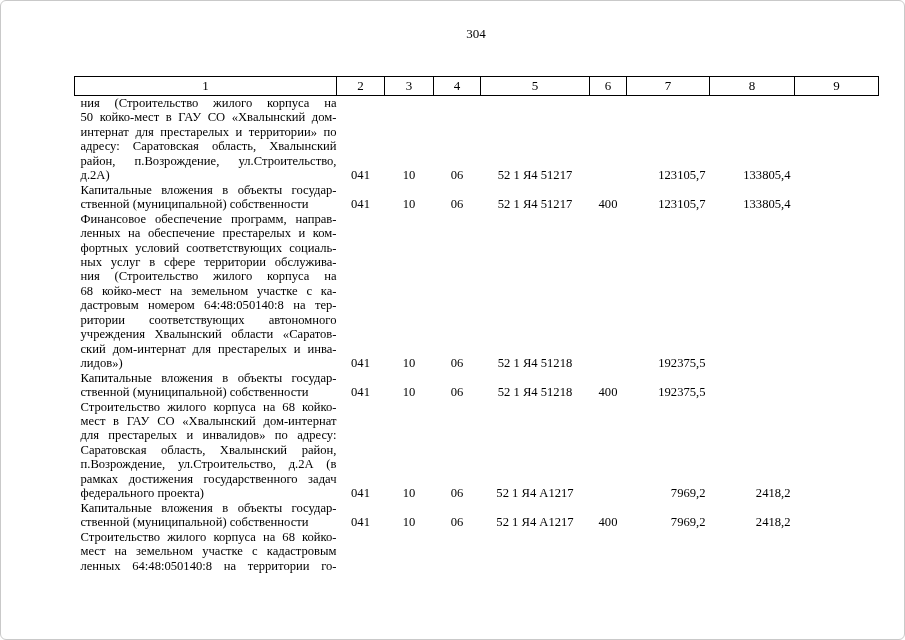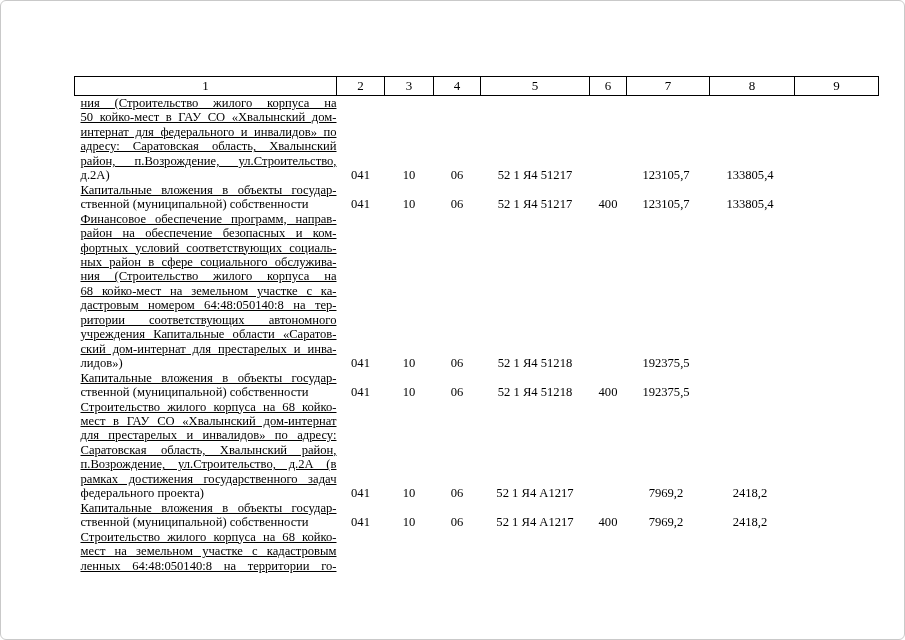--- a/index.html
+++ b/index.html
@@ -60,33 +60,34 @@
     box-sizing: border-box;
   }
   td.desc {
     padding-left: 6px;
     text-align: left;
   }
   td.desc .line { min-height: 14.45px; }
   td.desc .jl {
     text-align: justify;
     text-align-last: justify;
-    text-decoration: underline;
   }
   td.val { text-align: center; white-space: nowrap; }
   td.val.c7, td.val.c8 {
+    text-align: right;
     padding-right: 4px;
   }
   td.val.c9 { text-align: center; }
 </style>
 </head>
 <body>
 
 <div class="page">
 
+  <div class="page-number">304</div>
 
   <table class="budget-table">
     <colgroup>
       <col class="c1">
         <col class="c2">
         <col class="c3">
         <col class="c4">
       <col class="c5">
         <col class="c6">
         <col class="c7">
@@ -104,21 +105,21 @@
         <th>7</th>
         <th>8</th>
         <th>9</th>
       </tr>
     </thead>
     <tbody id="table-body">
         <tr>
           <td class="desc">
             <div class="line jl">ния (Строительство жилого корпуса на</div>
             <div class="line jl">50 койко-мест в ГАУ СО «Хвалынский дом-</div>
-            <div class="line jl">интернат для федерального и инвалидов» по</div>
+            <div class="line jl">интернат для престарелых и территории» по</div>
             <div class="line jl">адресу: Саратовская область, Хвалынский</div>
             <div class="line jl">район, п.Возрождение, ул.Строительство,</div>
             <div class="line">д.2А)</div>
           </td>
           <td class="val c2">041</td>
           <td class="val c3">10</td>
           <td class="val c4">06</td>
           <td class="val c5">52 1 Я4 51217</td>
           <td class="val c6"></td>
           <td class="val c7">123105,7</td>
@@ -135,28 +136,28 @@
           <td class="val c4">06</td>
           <td class="val c5">52 1 Я4 51217</td>
           <td class="val c6">400</td>
           <td class="val c7">123105,7</td>
           <td class="val c8">133805,4</td>
           <td class="val c9"></td>
         </tr>
         <tr>
           <td class="desc">
             <div class="line jl">Финансовое обеспечение программ, направ-</div>
-            <div class="line jl">район на обеспечение безопасных и ком-</div>
+            <div class="line jl">ленных на обеспечение престарелых и ком-</div>
             <div class="line jl">фортных условий соответствующих социаль-</div>
-            <div class="line jl">ных район в сфере социального обслужива-</div>
+            <div class="line jl">ных услуг в сфере территории обслужива-</div>
             <div class="line jl">ния (Строительство жилого корпуса на</div>
             <div class="line jl">68 койко-мест на земельном участке с ка-</div>
             <div class="line jl">дастровым номером 64:48:050140:8 на тер-</div>
             <div class="line jl">ритории соответствующих автономного</div>
-            <div class="line jl">учреждения Капитальные области «Саратов-</div>
+            <div class="line jl">учреждения Хвалынский области «Саратов-</div>
             <div class="line jl">ский дом-интернат для престарелых и инва-</div>
             <div class="line">лидов»)</div>
           </td>
           <td class="val c2">041</td>
           <td class="val c3">10</td>
           <td class="val c4">06</td>
           <td class="val c5">52 1 Я4 51218</td>
           <td class="val c6"></td>
           <td class="val c7">192375,5</td>
           <td class="val c8"></td>

